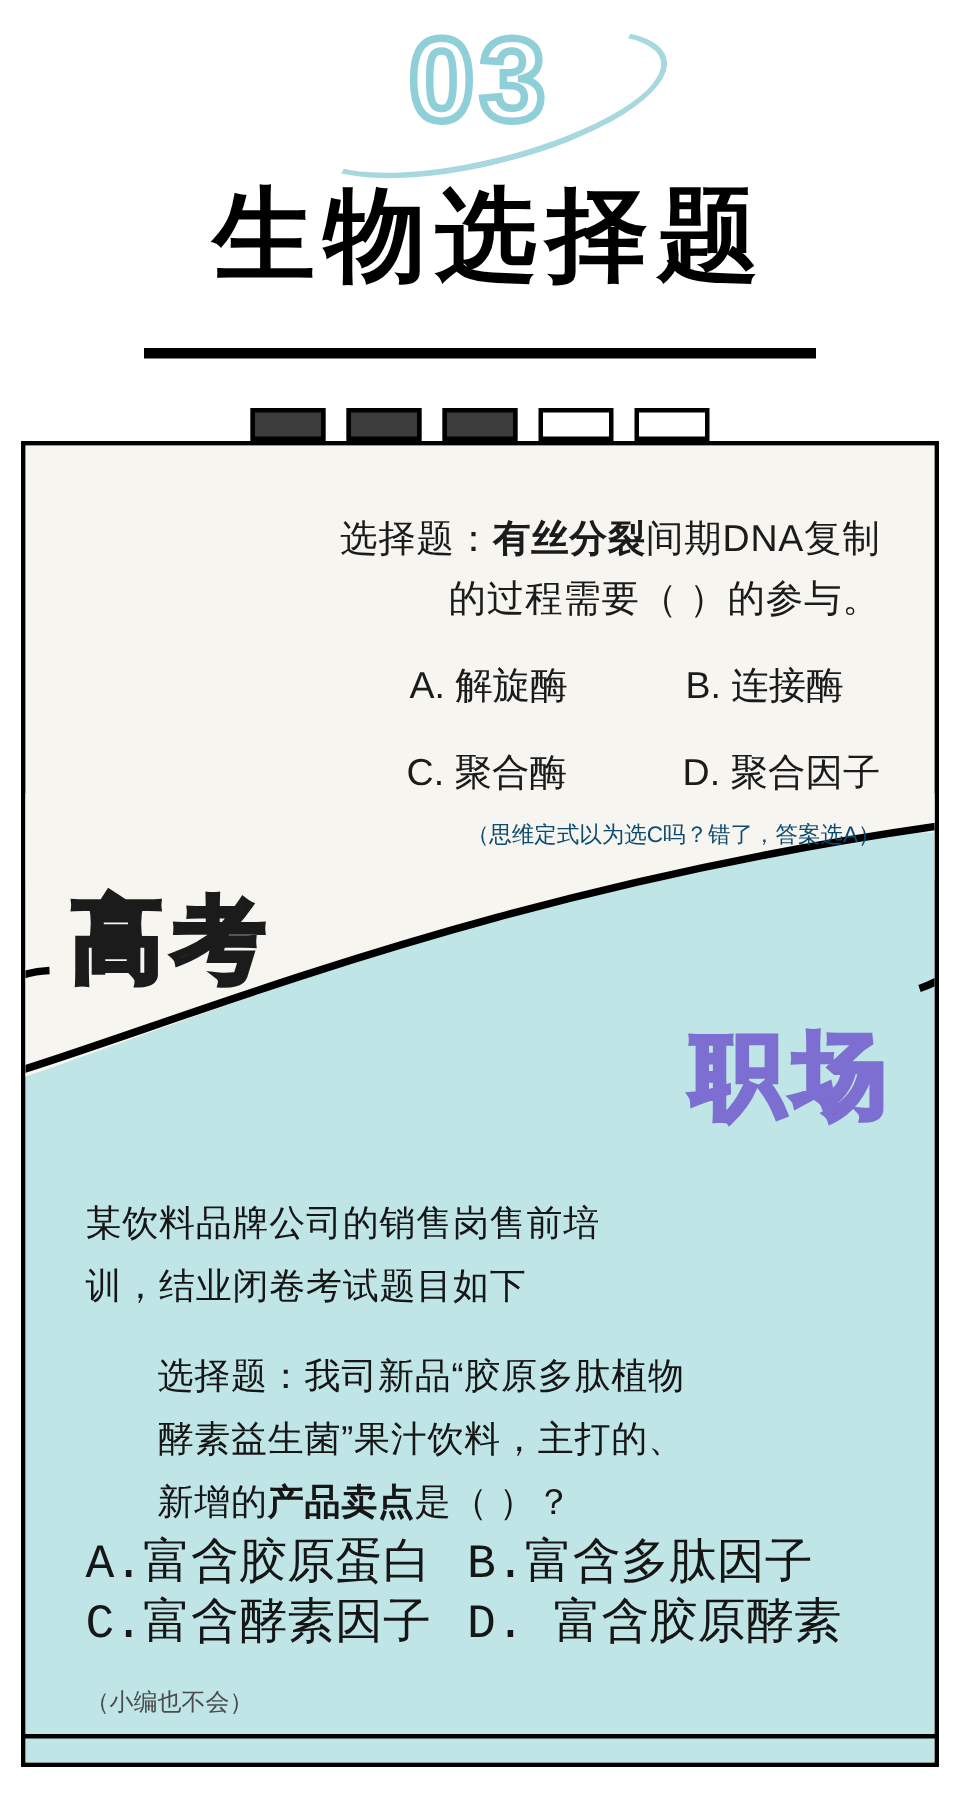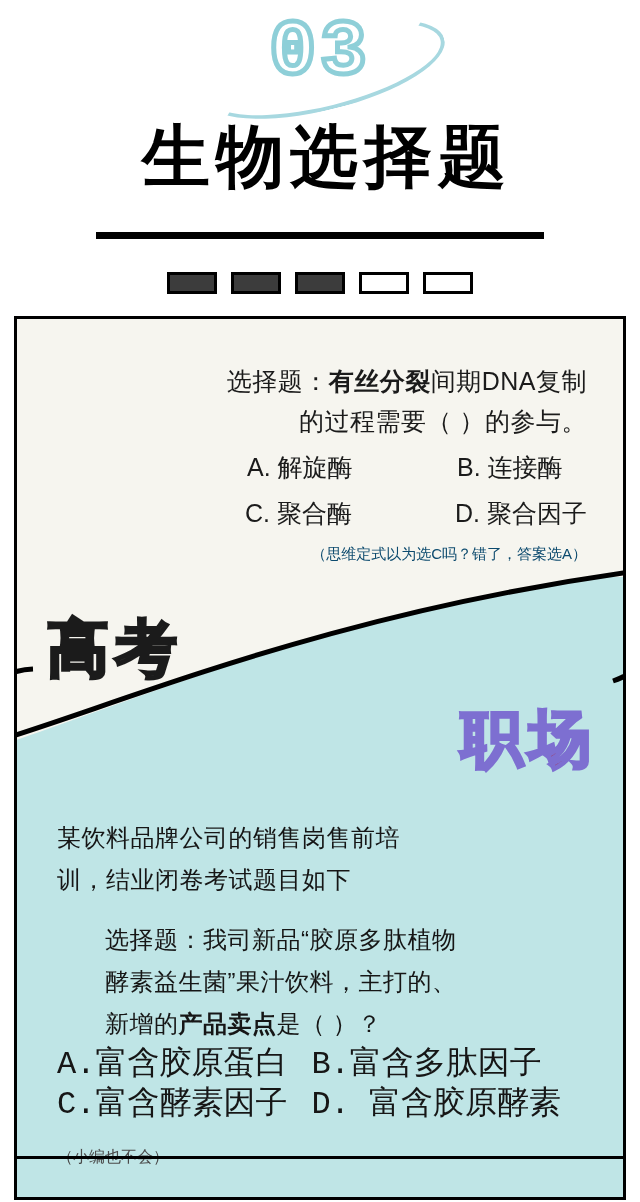--- a/index.html
+++ b/index.html
@@ -30,21 +30,21 @@
     position: absolute;
     top: 8px;
     left: 0;
     right: 0;
     text-align: center;
     font-size: 78px;
     font-weight: bold;
     letter-spacing: 4px;
     color: transparent;
     -webkit-text-stroke: 5px #8ecfd8;
-    font-family: Liberation Mono, monospace;
+    font-family: Liberation Sans, sans-serif;
   }
   .number-swoosh {
     position: absolute;
     top: 28px;
     left: 50%;
     margin-left: -120px;
     width: 240px;
     height: 74px;
     border-radius: 50%;
     border: 4px solid #a7d8e0;
@@ -88,21 +88,21 @@
     border: 3px solid #000;
     box-sizing: border-box;
   }
   .dash.filled {
     background: #3c3c3c;
   }
 
   
   .card {
     position: absolute;
-    top: 316px;
+    top: 294px;
     left: 14px;
     width: 612px;
     height: 884px;
     border: 3px solid #000;
     box-sizing: border-box;
     overflow: hidden;
     background: #f6f5ef;
   }
   .card-top {
     position: absolute;
@@ -141,24 +141,24 @@
     letter-spacing: 0.5px;
     text-align: right;
   }
   .q-line.indent {
   }
   .q-lead { font-weight: normal; }
   .q-bold { font-weight: bold; }
   .opt-row {
     display: flex;
     justify-content: flex-end;
-    gap: 80px;
+    gap: 54px;
     font-size: 25px;
     line-height: 40px;
-    margin-top: 6px;
+    margin-top: 18px;
   }
   .opt-row .opt { min-width: 130px; }
   .note {
     margin-top: 12px;
     font-size: 15px;
     color: #0c4a6e;
     text-align: right;
   }
 
   

